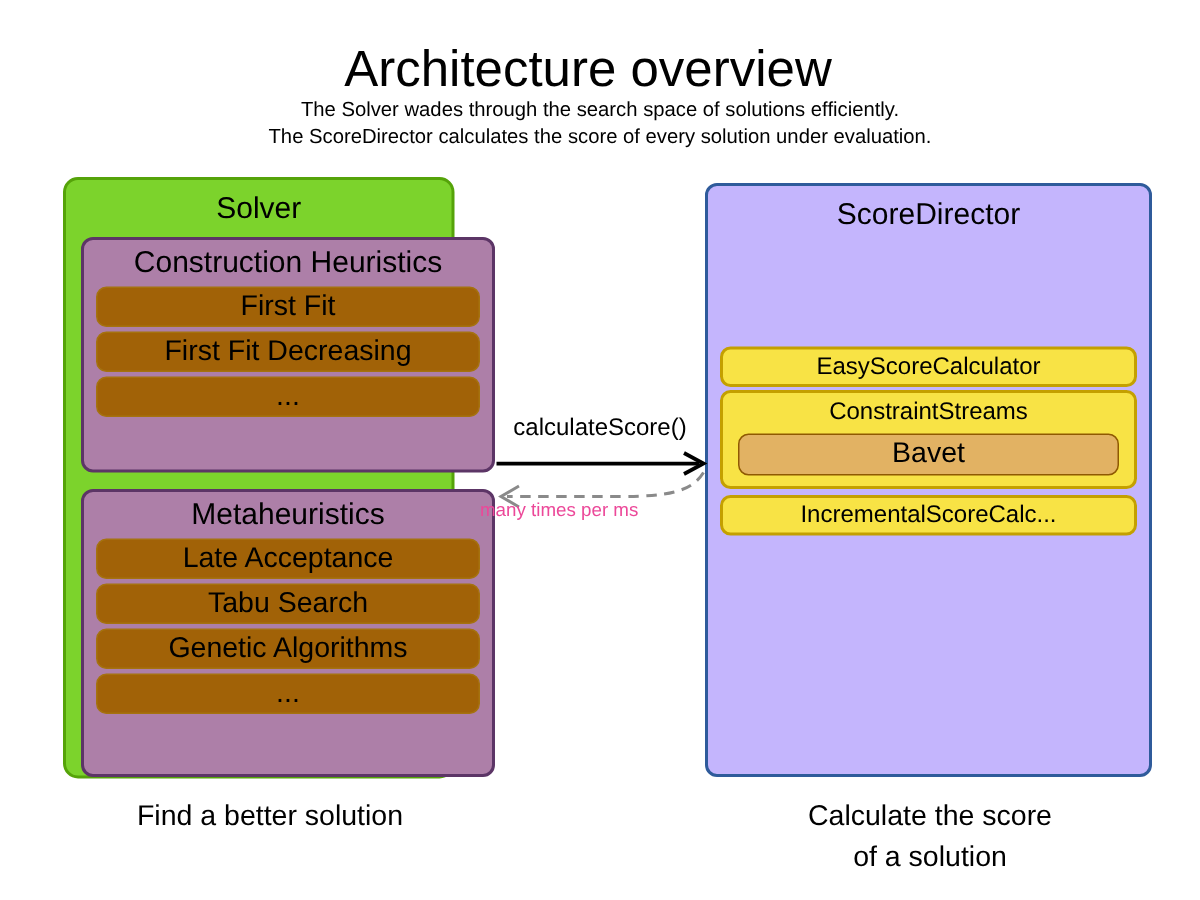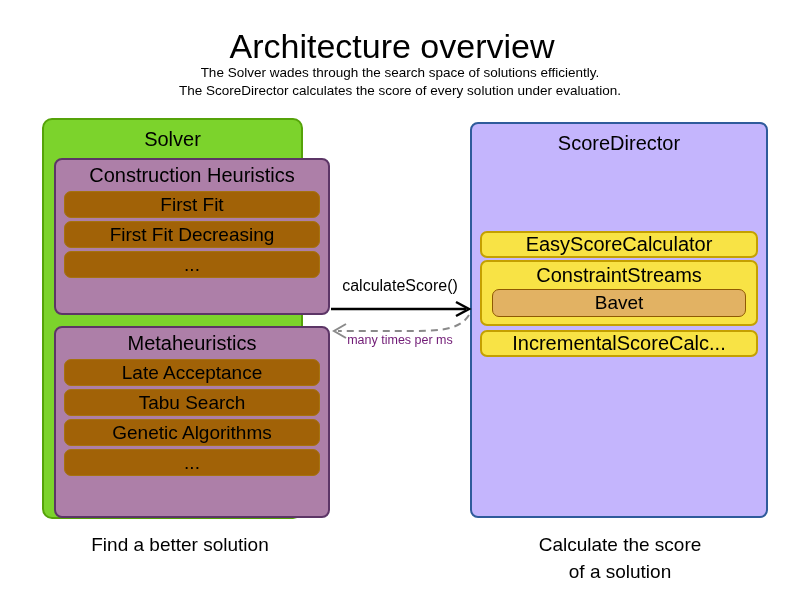--- a/index.html
+++ b/index.html
@@ -40,32 +40,32 @@
     position:absolute; left:470px; top:122px; width:298px; height:396px;
     background:#c4b5fd; border:2px solid #2f5b9b; border-radius:8px; box-sizing:border-box;
   }
   .yellow-box {
     position:absolute; left:8px; width:278px; box-sizing:border-box;
     background:#f8e345; border:2px solid #c4a000; border-radius:7px;
   }
   .y1 { top:107px; height:27px; }
   .y2 { top:136px; height:66px; }
   .y3 { top:206px; height:27px; }
-  .yellow-label { text-align:center; font-size:20px; line-height:23px; }
+  .yellow-label { text-align:center; font-size:16px; line-height:23px; }
   .y2 .yellow-label { line-height:26px; }
   .bavet {
     position:absolute; left:10px; top:27px; width:254px; height:28px; box-sizing:border-box;
     background:#e2b263; border:1.5px solid #8f5902; border-radius:7px;
     display:flex; align-items:center; justify-content:center; font-size:19px;
   }
 
   
   .arrows { position:absolute; left:0; top:0; pointer-events:none; }
   .call-label { position:absolute; left:320px; top:277px; width:160px; text-align:center; font-size:16px; line-height:18px; }
-  .freq-label { position:absolute; left:320px; top:333px; width:160px; text-align:center; font-size:12.5px; line-height:14px; color:#701a75; }
+  .freq-label { position:absolute; left:320px; top:333px; width:160px; font-size:12.5px; line-height:14px; color:#ec4899; }
 
   
   .caption { position:absolute; top:531px; width:300px; text-align:center; font-size:19px; line-height:27px; }
   .cap-left { left:30px; }
   .cap-right { left:470px; }
 </style>
 </head>
 <body>
 
 <div class="canvas">

